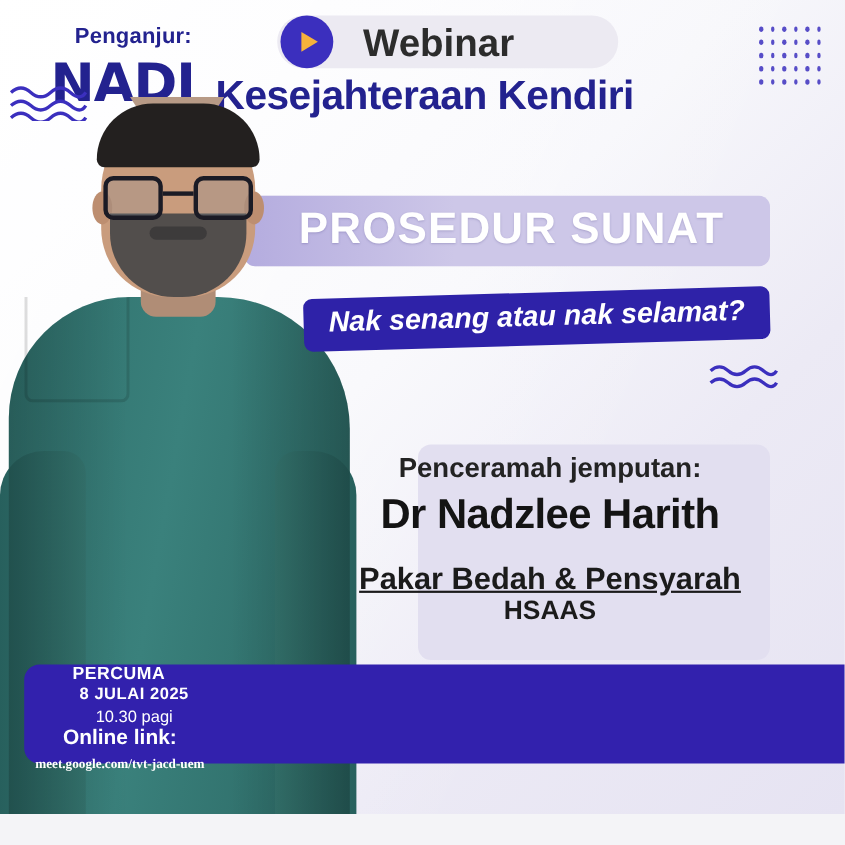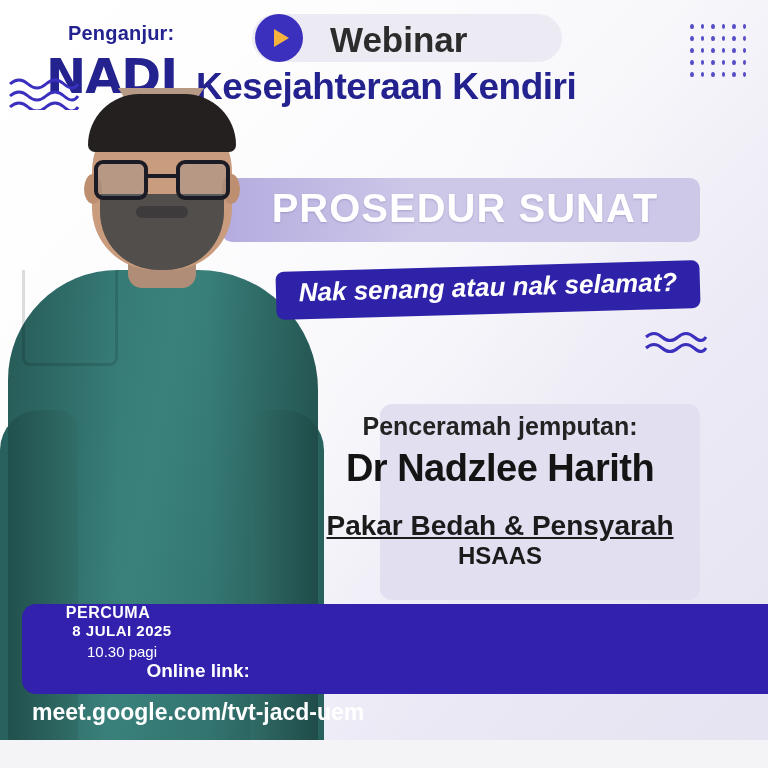--- a/index.html
+++ b/index.html
@@ -243,21 +243,21 @@
   .f-free {
     width:172px; text-align:center;
     color:#ffffff; font-size:16px; font-weight:bold; letter-spacing:.5px;
   }
   .f-div { width:1px; height:48px; background:rgba(255,255,255,.55); }
   .f-date { width:200px; text-align:center; color:#ffffff; }
   .f-date .d1 { font-size:15px; font-weight:bold; letter-spacing:.5px; }
   .f-date .d2 { font-size:15px; margin-top:4px; }
   .f-link { flex:1; text-align:center; color:#ffffff; padding-left:10px; }
   .f-link .l1 { font-size:19px; font-weight:bold; }
-  .f-link .l2 { font-size:23px; font-weight:bold; margin-top:17px; }
+  .f-link .l2 { font-size:12px; font-weight:bold; margin-top:5px;font-family:Liberation Serif, serif; }
 </style>
 </head>
 <body>
 
 <div class="poster">
   <div class="sweep"></div>
 
   <div class="header">
     <div class="penganjur">Penganjur:</div>
     <div class="nadi">NADI</div>

